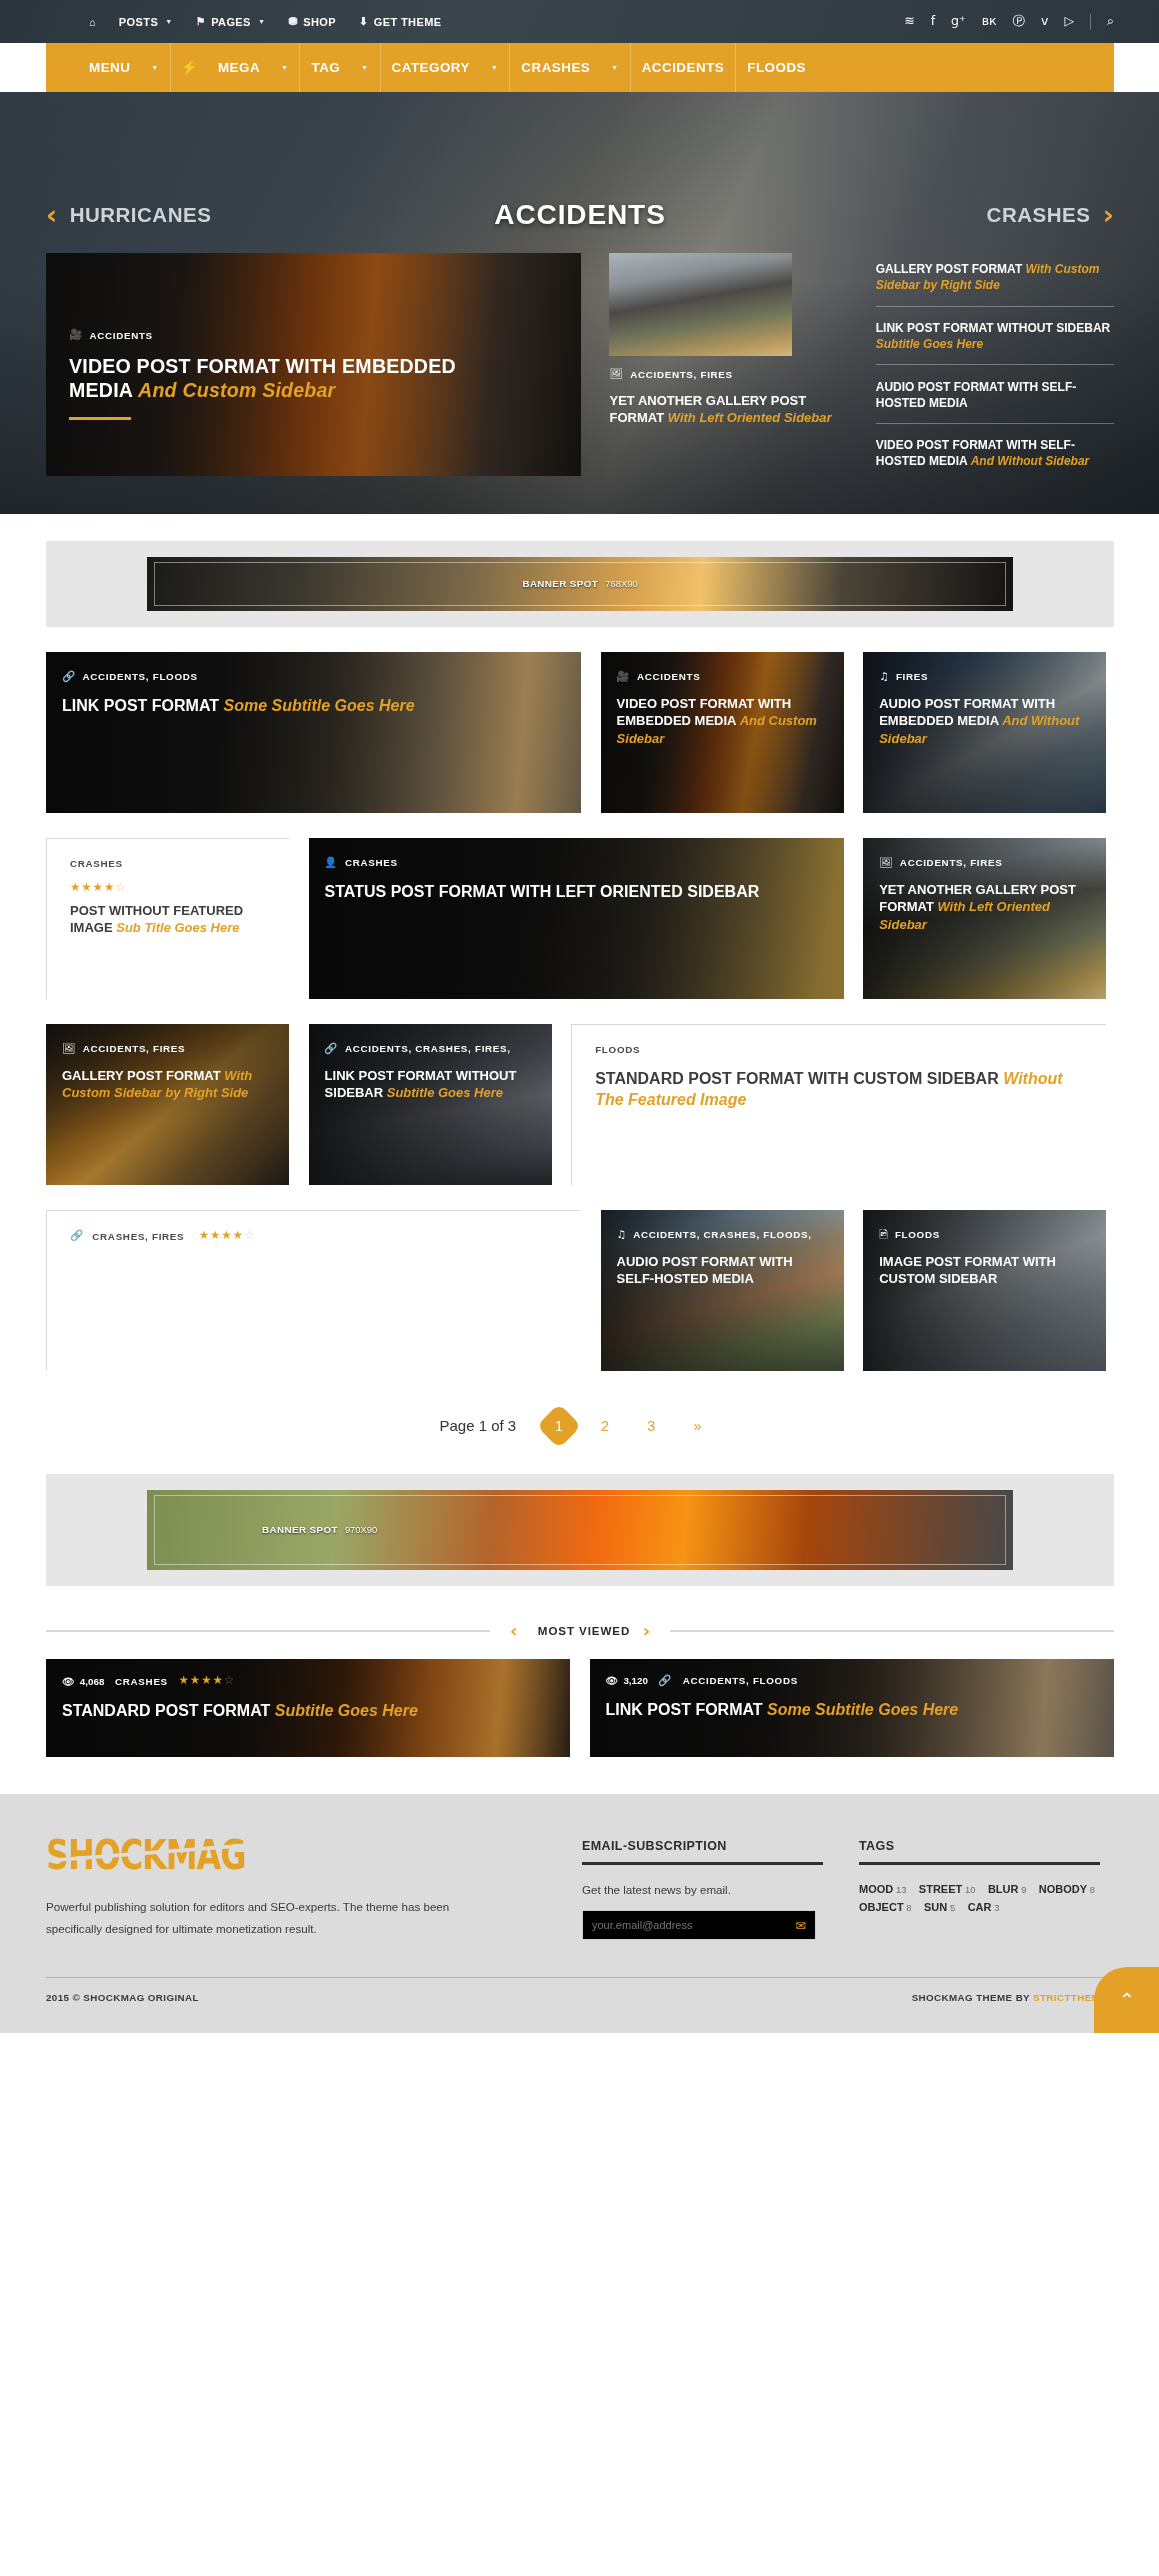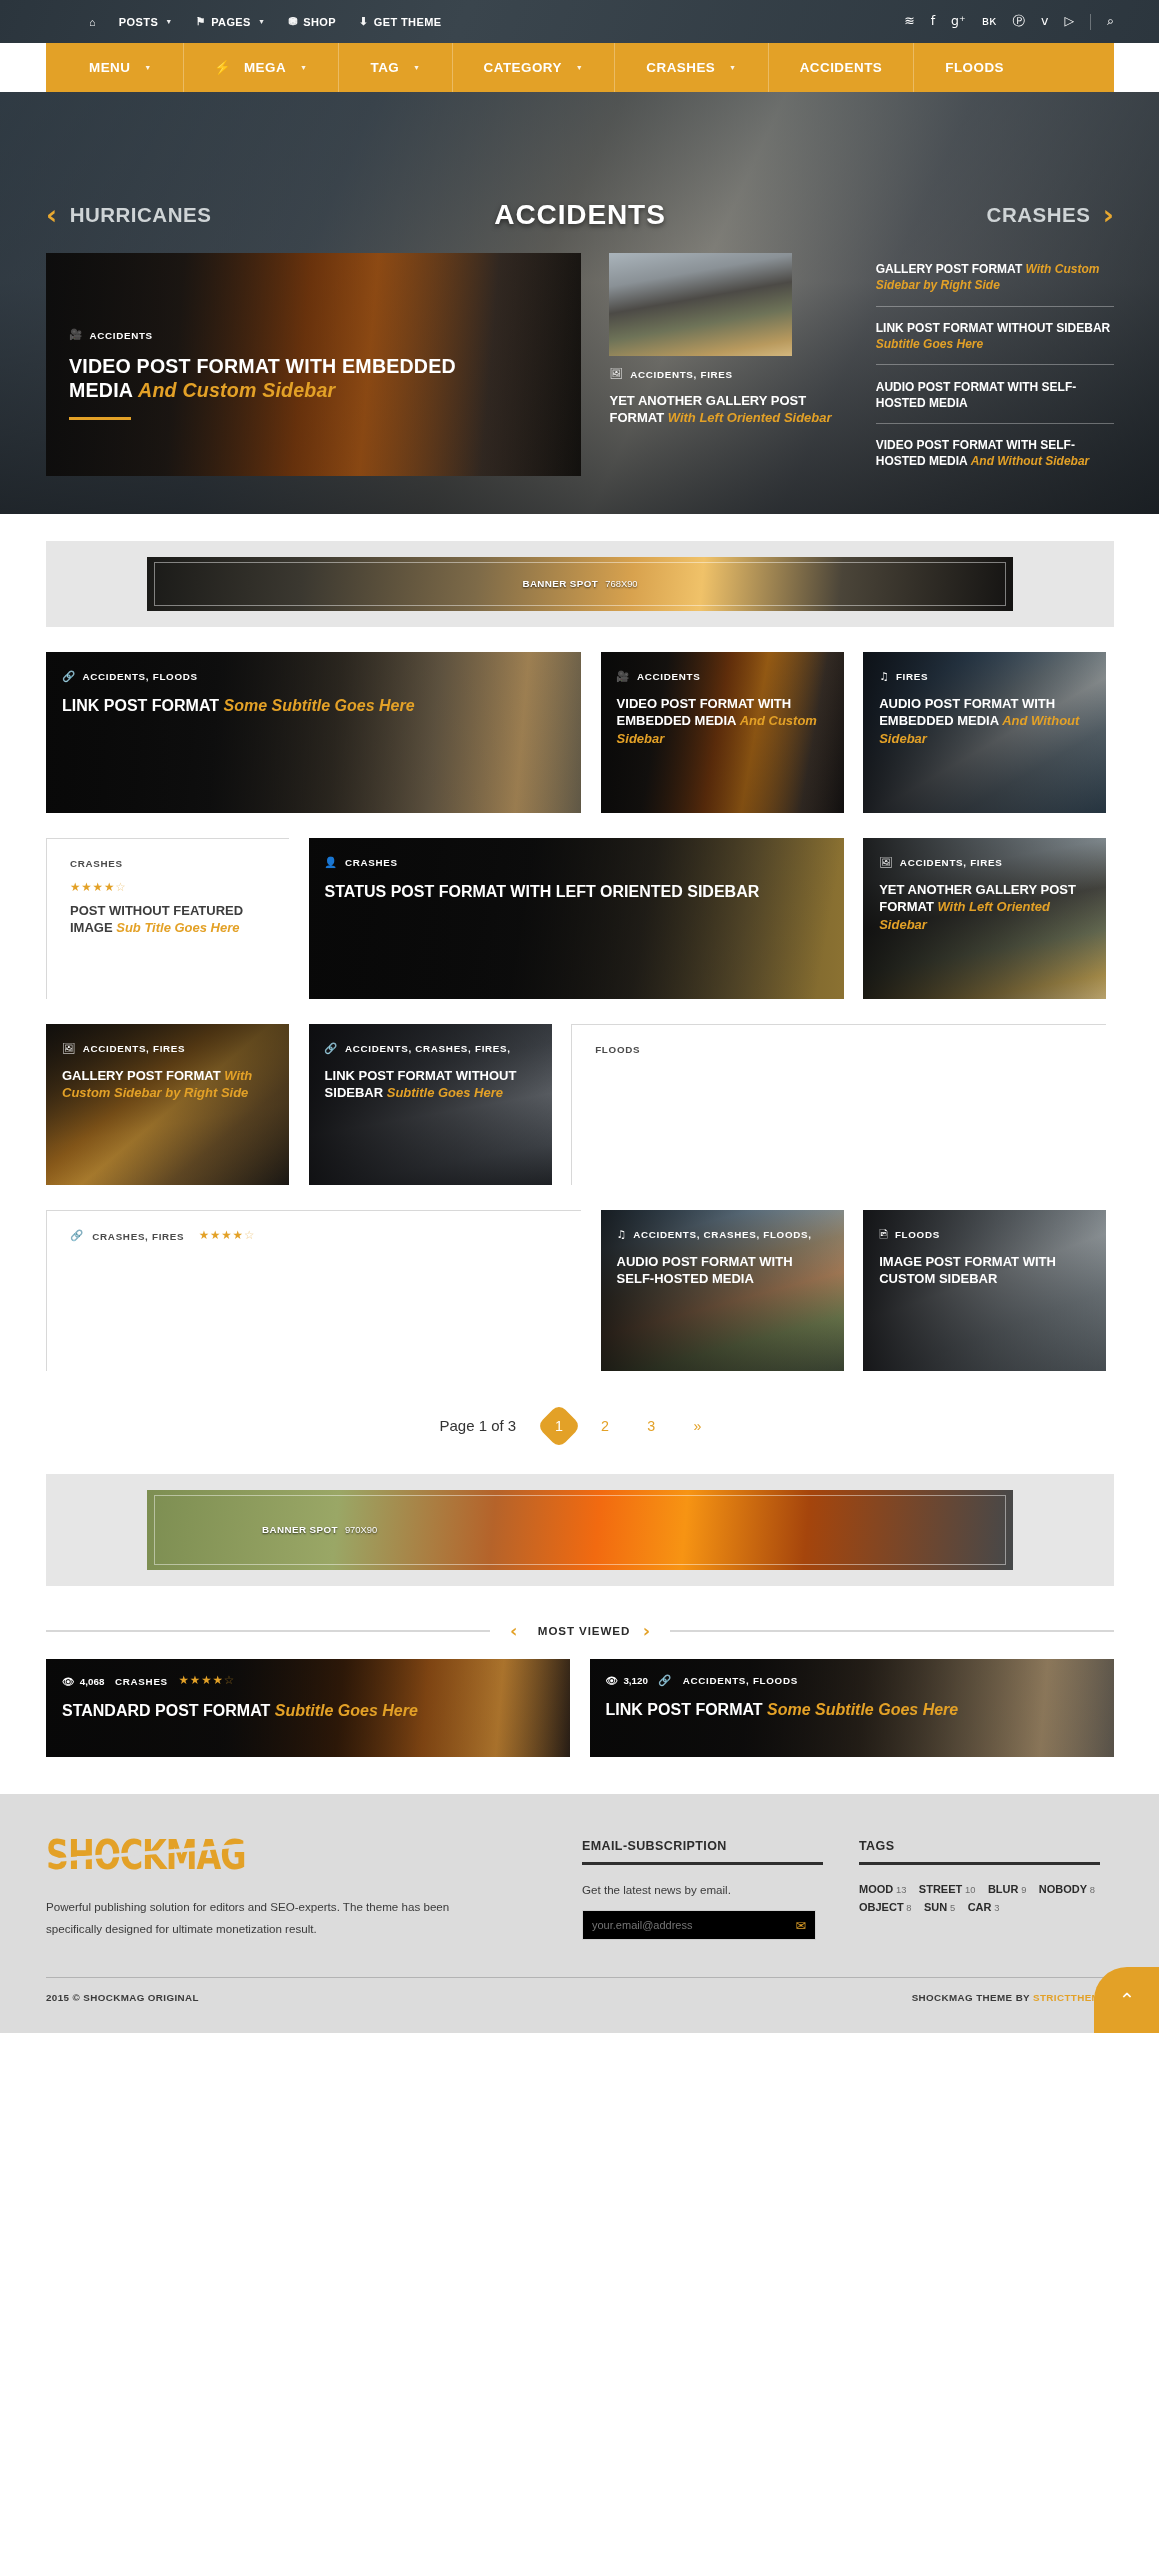--- a/index.html
+++ b/index.html
@@ -45,22 +45,22 @@
   .mainnav {
     height: 49px;
     background: #e3a127;
     margin: 0 46px;
     display: flex;
     align-items: stretch;
     position: relative;
     z-index: 5;
   }
   .mainnav-item {
-    display: flex; align-items: center; gap: 12px;
-    padding: 0 31px;
+    display: flex; align-items: center; gap: 19px;
+    padding: 0 11px;
     color: #fff;
     font-size: 13.4px;
     font-weight: bold;
     letter-spacing: 0.5px;
     text-transform: uppercase;
     cursor: pointer;
     border-right: 0.9px solid rgba(255,255,255,.28);
   }
   .mainnav-item:first-child { padding-left: 43px; }
   .mainnav-item:last-child { border-right: none; }
@@ -504,20 +504,21 @@
         </div>
         <div class="post-title-sm"><span>LINK POST FORMAT WITHOUT SIDEBAR </span><span class="post-sub">Subtitle Goes Here</span></div>
       </div>
     </div>
 
     <div class="card light" style="width:535px;height:161px;">
       <div class="cardbody">
         <div class="cat-line">
           <span class="cat-text">FLOODS</span>
         </div>
+        <div class="post-title-md" style="color:#3d3d3d;"><span>STANDARD POST FORMAT WITH CUSTOM SIDEBAR </span><span class="post-sub">Without The Featured Image</span></div>
       </div>
     </div>
   </div>
 
   <div class="grid">
     <div class="card light" style="width:535px;height:161px;">
       <div class="cardbody">
         <div class="cat-line" style="gap:9px;">
           <span class="cat-icon" style="color:#444;">🔗</span>
           <span class="cat-text">CRASHES, FIRES</span>

